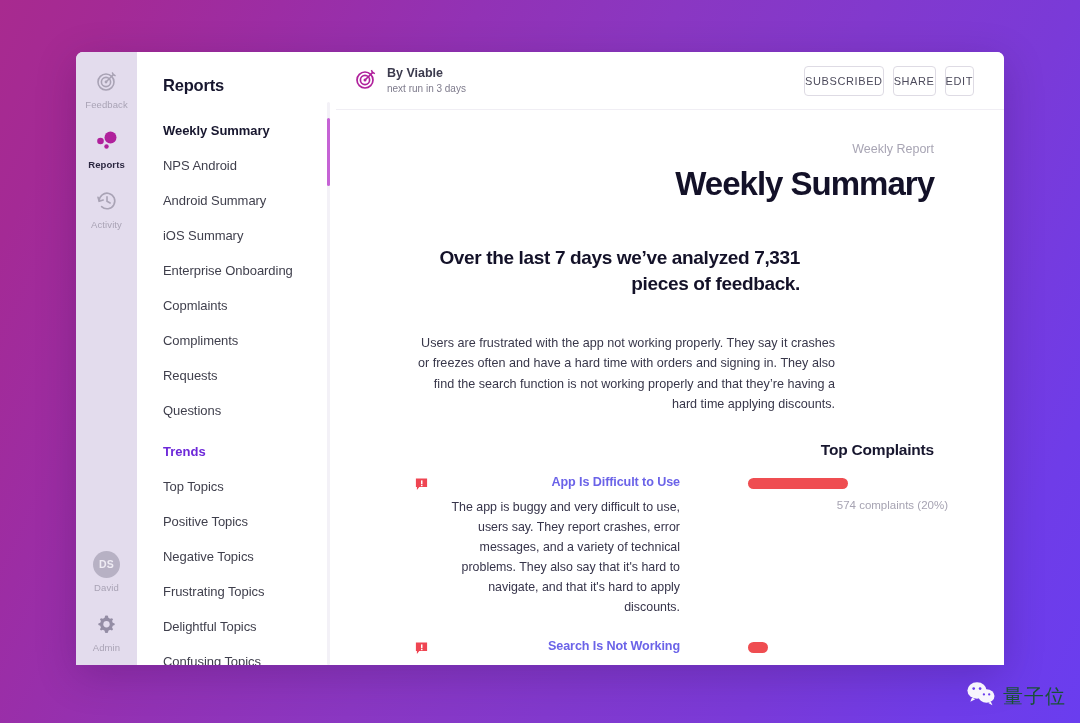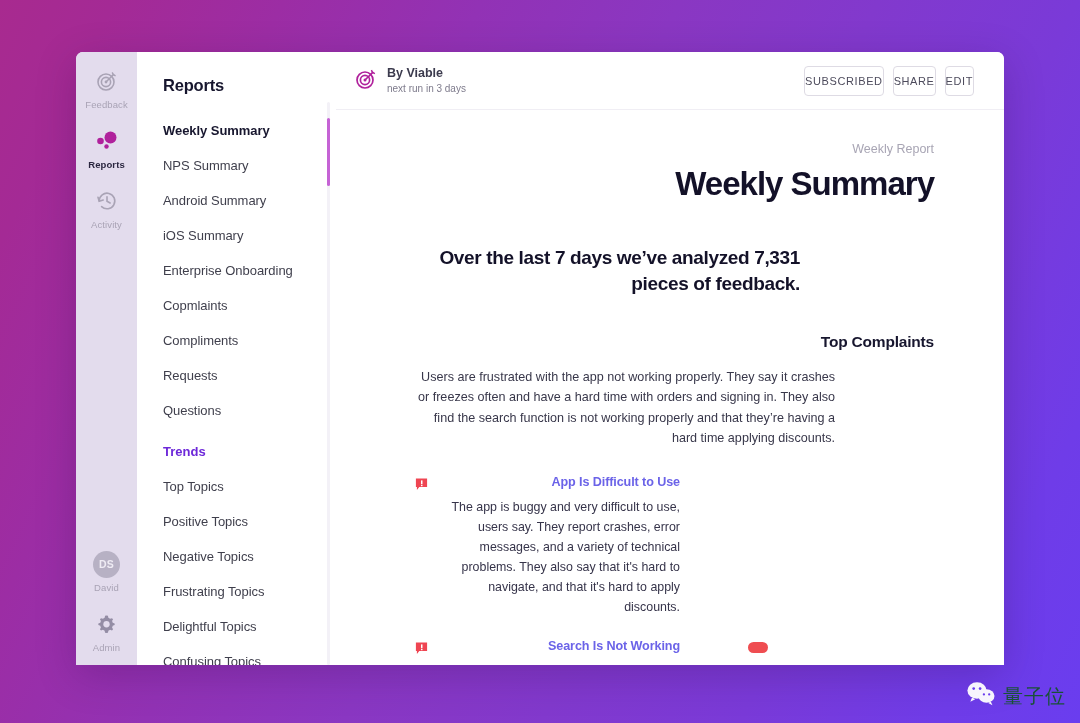--- a/index.html
+++ b/index.html
@@ -345,21 +345,21 @@
         </span>
         <span class="rail-label">Admin</span>
       </div>
     </div>
   </div>
 
   <div id="reports-panel">
     <div id="reports-title">Reports</div>
 
     <div class="nav-item active">Weekly Summary</div>
-    <div class="nav-item">NPS Summary</div>
+    <div class="nav-item">NPS Android</div>
     <div class="nav-item">Android Summary</div>
     <div class="nav-item">iOS Summary</div>
     <div class="nav-item">Enterprise Onboarding</div>
     <div class="nav-item">Copmlaints</div>
     <div class="nav-item">Compliments</div>
     <div class="nav-item">Requests</div>
     <div class="nav-item">Questions</div>
 
     <div class="nav-group-title">Trends</div>
 
@@ -398,36 +398,42 @@
         <button class="hdr-btn">SHARE</button>
         <button class="hdr-btn">EDIT</button>
       </div>
     </div>
 
     <div id="report-body">
       <div id="report-inner">
         <div id="eyebrow">Weekly Report</div>
         <h1 id="report-title">Weekly Summary</h1>
         <div id="summary-line">Over the last 7 days we’ve analyzed 7,331 pieces of feedback.</div>
+        <div id="section-body">Users are frustrated with the app not working properly. They say it crashes or freezes often and have a hard time with orders and signing in. They also find the search function is not working properly and that they’re having a hard time applying discounts.</div>
         <div id="section-title">Top Complaints</div>
-        <div id="section-body">Users are frustrated with the app not working properly. They say it crashes or freezes often and have a hard time with orders and signing in. They also find the search function is not working properly and that they’re having a hard time applying discounts.</div>
 
         <div class="complaint">
           <div class="complaint-left">
             <span class="badge-icon">
               <svg width="13" height="13" viewBox="0 0 13 13">
                 <path d="M0.9 0.6 H12.1 V9.1 H4.3 L1.9 11.9 V9.1 H0.9 Z" fill="#ef4552" rx="1"></path>
                 <rect x="6" y="2.4" width="1.5" height="3.6" fill="#ffffff"></rect>
                 <rect x="6" y="6.7" width="1.5" height="1.5" fill="#ffffff"></rect>
               </svg>
             </span>
             <div>
               <div class="complaint-heading">App Is Difficult to Use</div>
               <div class="complaint-text">The app is buggy and very difficult to use, users say. They report crashes, error messages, and a variety of technical problems. They also say that it's hard to navigate, and that it's hard to apply discounts.</div>
             </div>
+          </div>
+          <div class="complaint-right">
+            <div class="bar-track">
+              <div class="bar-fill" style="width: 100px;"></div>
+            </div>
+            <div class="bar-caption">574 complaints (20%)</div>
           </div>
         </div>
 
         <div class="complaint">
           <div class="complaint-left">
             <span class="badge-icon">
               <svg width="13" height="13" viewBox="0 0 13 13">
                 <path d="M0.9 0.6 H12.1 V9.1 H4.3 L1.9 11.9 V9.1 H0.9 Z" fill="#ef4552"></path>
                 <rect x="6" y="2.4" width="1.5" height="3.6" fill="#ffffff"></rect>
                 <rect x="6" y="6.7" width="1.5" height="1.5" fill="#ffffff"></rect>

